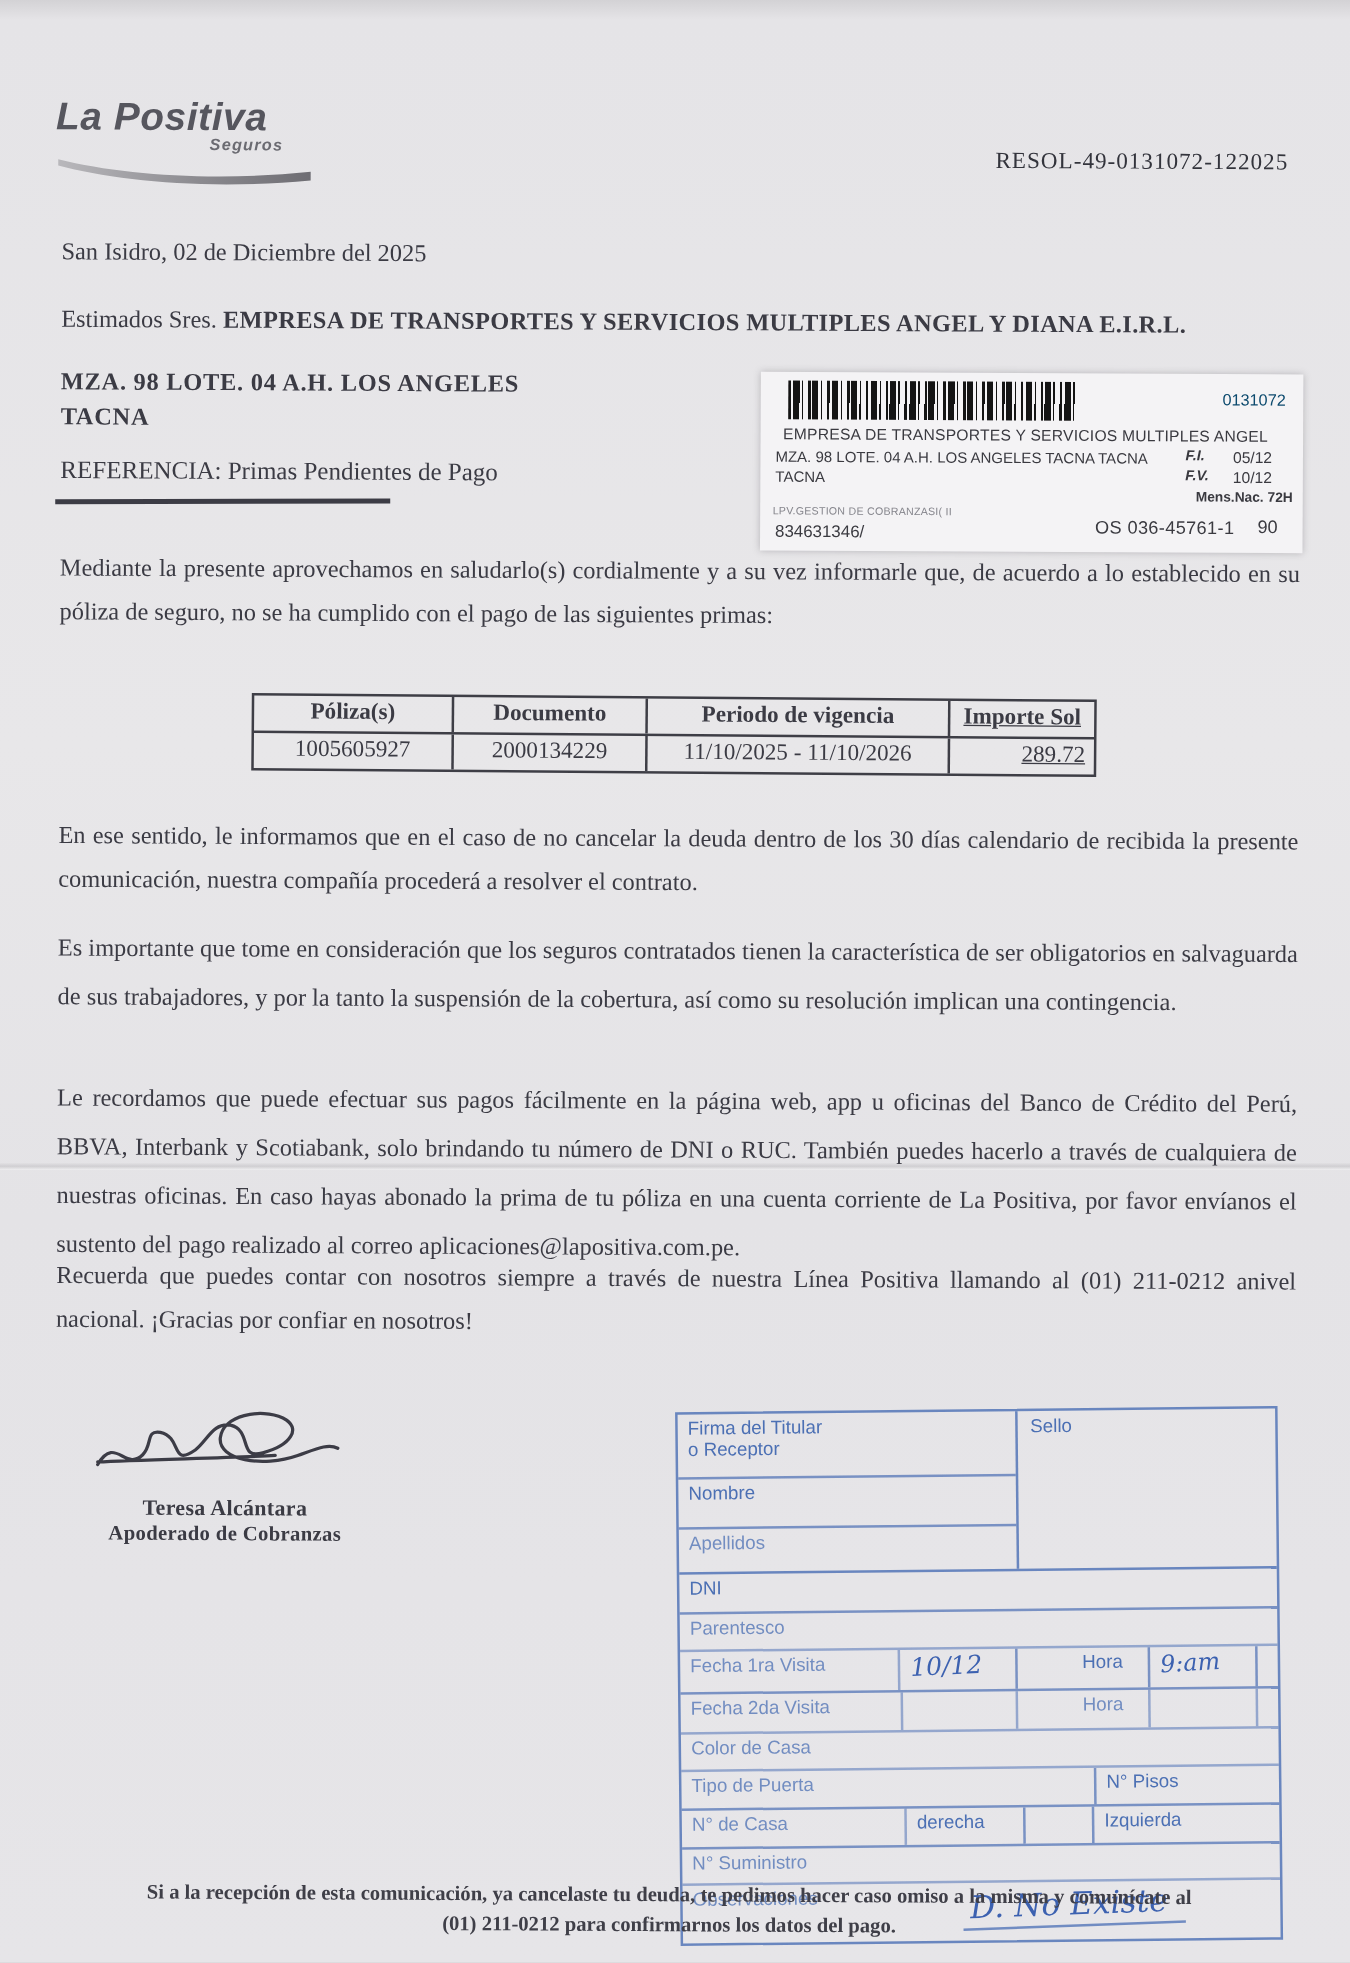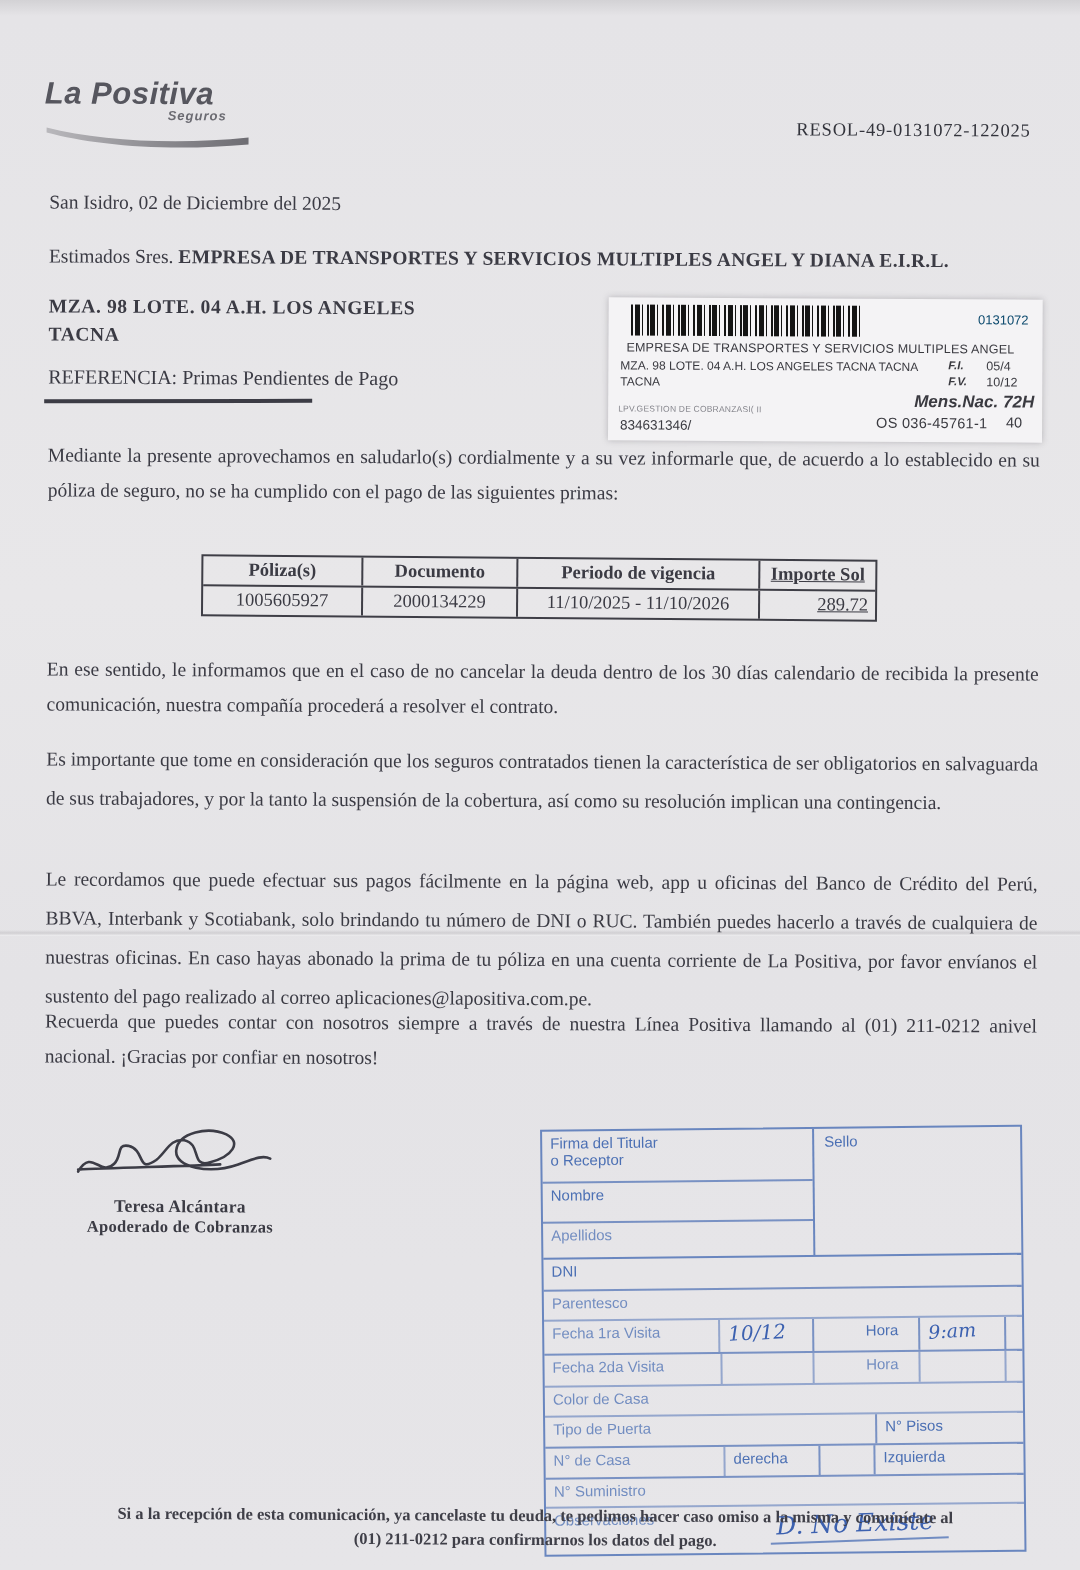--- a/index.html
+++ b/index.html
@@ -48,21 +48,21 @@
       #141414 11px 12px,#f4f3f5 12px 16px,#141414 16px 18px,#f4f3f5 18px 19px,
       #141414 19px 24px,#f4f3f5 24px 26px,#141414 26px 27px,#f4f3f5 27px 31px);}
   .mlabel .lcode{position:absolute;right:14px;top:13px;font-size:13px;color:#0c4a6e;}
   .mlabel .lname{position:absolute;left:18px;top:43px;font-size:12.5px;letter-spacing:0.2px;}
   .mlabel .laddr{position:absolute;left:12px;top:61px;font-size:12px;}
   .mlabel .laddr2{position:absolute;left:12px;top:77px;font-size:12px;}
   .mlabel .fi{position:absolute;left:340px;top:60px;font-size:11.5px;font-weight:bold;font-style:italic;}
   .mlabel .fiv{position:absolute;left:378px;top:60px;font-size:12.5px;}
   .mlabel .fv{position:absolute;left:340px;top:76px;font-size:11.5px;font-weight:bold;font-style:italic;}
   .mlabel .fvv{position:absolute;left:378px;top:76px;font-size:12.5px;}
-  .mlabel .mens{position:absolute;right:8px;top:93px;font-size:17px;font-weight:bold;font-style:italic;}
+  .mlabel .mens{position:absolute;right:8px;top:93px;font-size:11px;font-weight:bold;}
   .mlabel .dept{position:absolute;left:10px;top:106px;font-size:8.5px;color:#85858c;letter-spacing:0.2px;}
   .mlabel .lphone{position:absolute;left:12px;bottom:8px;font-size:13.5px;}
   .mlabel .os{position:absolute;left:268px;bottom:11px;font-size:14.5px;letter-spacing:0.3px;}
   .mlabel .oscode{position:absolute;right:20px;bottom:12px;font-size:14.5px;}
 
   .para{position:absolute;left:47px;width:992px;font-size:19.5px;line-height:1.8;
     text-align:justify;color:#3b3b44;}
   .para.wide{line-height:2.0;}
 
   
@@ -151,28 +151,28 @@
     <div class="reference">REFERENCIA: Primas Pendientes de Pago</div>
     <div class="ref-underline"></div>
 
     <div class="mlabel">
       <div class="barcode"></div>
       <div class="lcode">0131072</div>
       <div class="lname">EMPRESA DE TRANSPORTES Y SERVICIOS MULTIPLES ANGEL</div>
       <div class="laddr">MZA. 98 LOTE. 04 A.H. LOS ANGELES   TACNA TACNA</div>
       <div class="laddr2">TACNA</div>
       <div class="fi">F.I.</div>
-      <div class="fiv">05/4</div>
+      <div class="fiv">05/12</div>
       <div class="fv">F.V.</div>
       <div class="fvv">10/12</div>
       <div class="mens">Mens.Nac. 72H</div>
       <div class="dept">LPV.GESTION DE COBRANZASI(  II</div>
       <div class="lphone">834631346/</div>
       <div class="os">OS 036-45761-1</div>
-      <div class="oscode">40</div>
+      <div class="oscode">90</div>
     </div>
 
     <div class="para" style="top:440px">Mediante la presente aprovechamos en saludarlo(s) cordialmente y a su vez informarle que, de acuerdo a lo establecido en su póliza de seguro, no se ha cumplido con el pago de las siguientes primas:</div>
 
     <div class="debt-table">
       <div class="dt-row head">
         <div class="dt-cell c0">Póliza(s)</div>
         <div class="dt-cell c1">Documento</div>
         <div class="dt-cell c2">Periodo de vigencia</div>
         <div class="dt-cell c3">Importe Sol</div>

